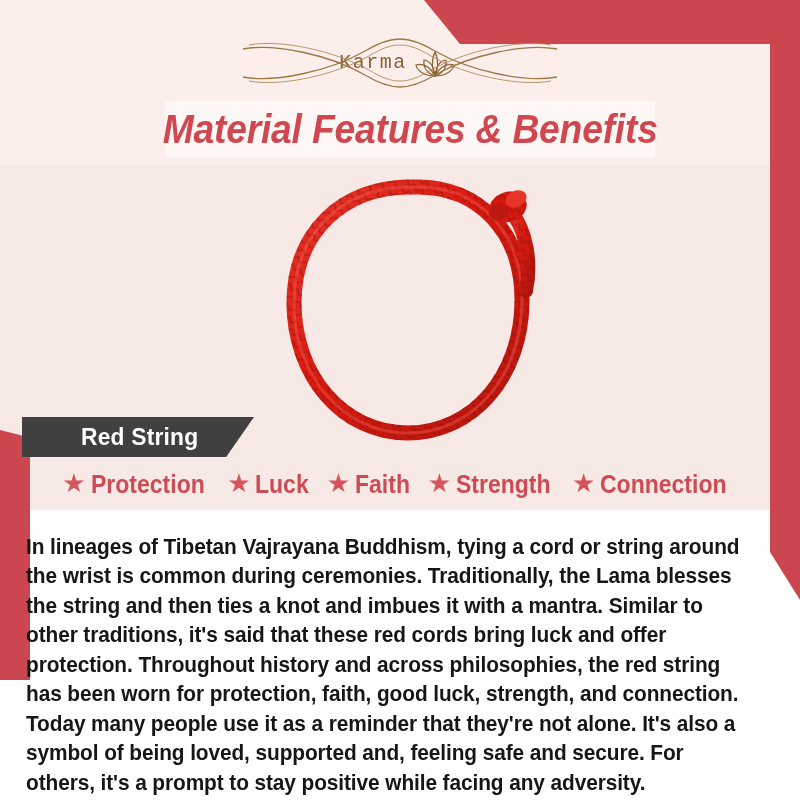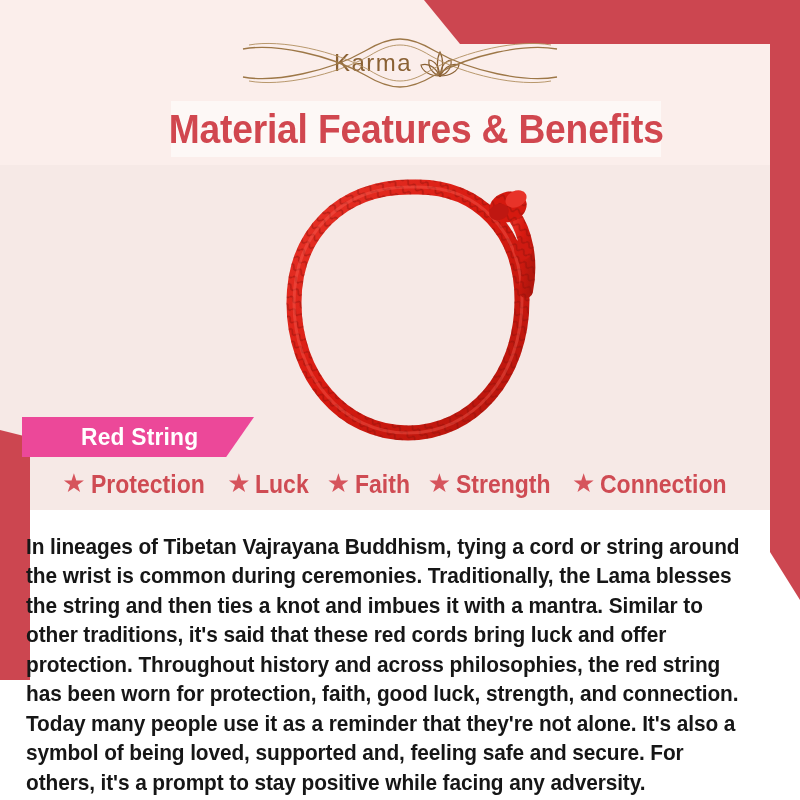--- a/index.html
+++ b/index.html
@@ -75,22 +75,22 @@
     justify-content: center;
   }
   .brand-inner {
     position: relative;
     display: flex;
     align-items: center;
     justify-content: center;
     gap: 2px;
   }
   .brand-word {
-    font-family: Liberation Sans, sans-serif;
-    font-size: 24px;
+    font-family: Liberation Mono, monospace;
+    font-size: 20px;
     letter-spacing: 1.5px;
     color: #8a6134;
     line-height: 1;
   }
   .brand-lotus {
     width: 44px;
     height: 34px;
     display: flex;
     align-items: center;
     justify-content: center;
@@ -102,26 +102,27 @@
     top: 50%;
     transform: translate(-50%, -50%);
     width: 330px;
     height: 64px;
     pointer-events: none;
   }
 
   
   .title-banner {
     position: absolute;
-    left: 171px; top: 101px;
+    left: 165px; top: 101px;
     width: 490px; height: 56px;
     background: #fdf8f6;
     display: flex;
     align-items: center;
     justify-content: center;
+    font-style: italic;
   }
   .title-text {
     color: #d1474f;
     font-family: "Liberation Sans Narrow", "Liberation Sans", sans-serif;
     font-weight: bold;
     font-size: 40px;
     letter-spacing: -0.2px;
     transform: scaleX(0.93);
     white-space: nowrap;
     line-height: 1;
@@ -132,21 +133,21 @@
     position: absolute;
     left: 250px; top: 165px;
     width: 330px; height: 300px;
   }
 
   
   .tag-banner {
     position: absolute;
     left: 22px; top: 417px;
     width: 232px; height: 40px;
-    background: #ec4899;
+    background: #404040;
     clip-path: polygon(0 0, 100% 0, 88% 100%, 0 100%);
     display: flex;
     align-items: center;
   }
   .tag-text {
     color: #ffffff;
     font-family: "Liberation Sans Narrow", "Liberation Sans", sans-serif;
     font-weight: bold;
     font-size: 24px;
     letter-spacing: 0.2px;

